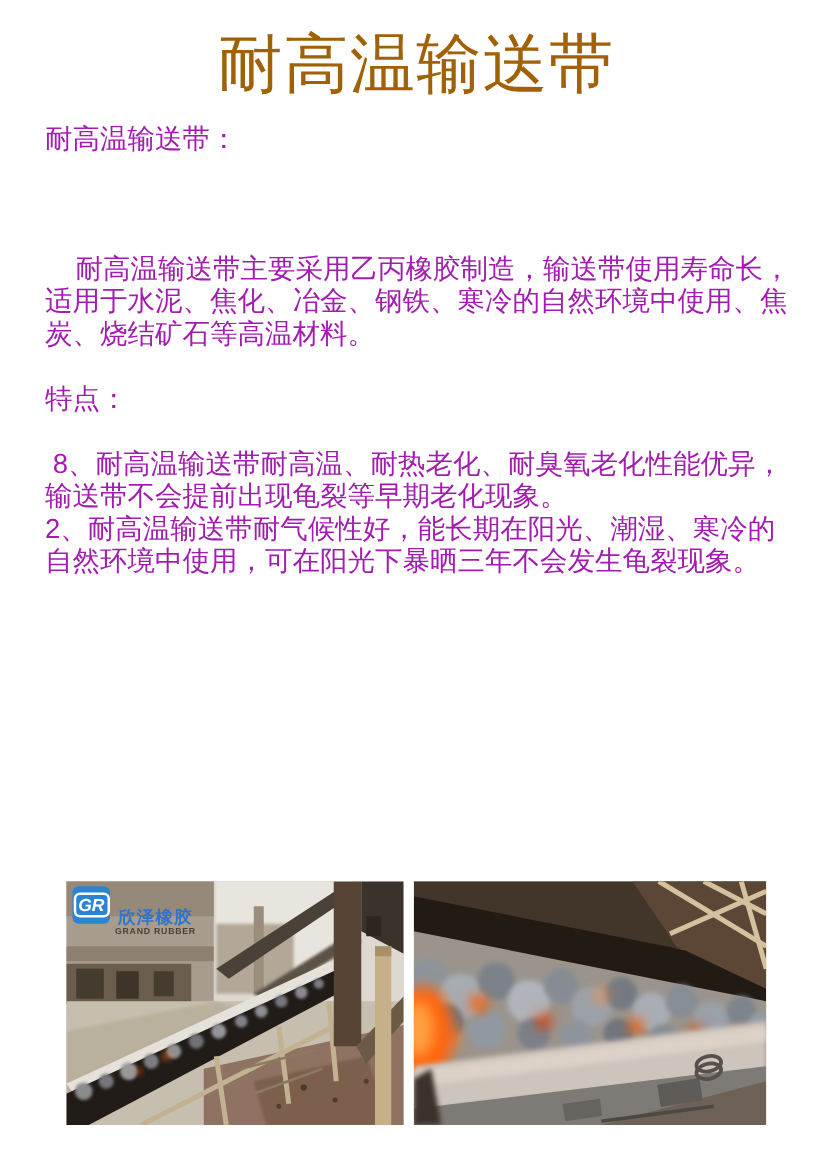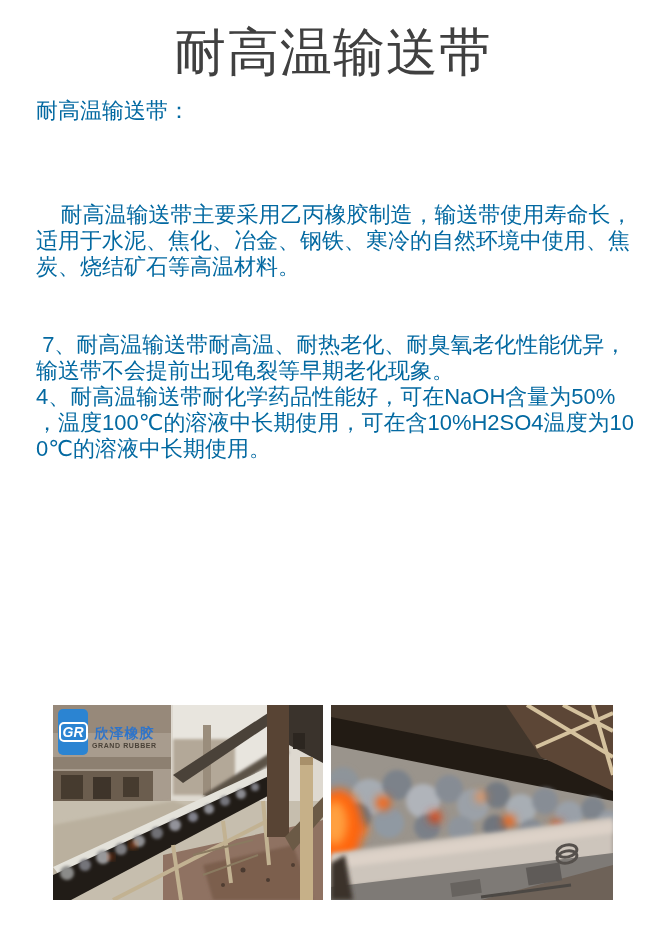--- a/index.html
+++ b/index.html
@@ -3,35 +3,35 @@
 <meta charset="utf-8">
 <style>
   html,body{margin:0;padding:0;}
   body{
     width:666px;height:930px;position:relative;overflow:hidden;
     background:#ffffff;color:#000000;
     font-family:"Liberation Sans","DejaVu Sans",sans-serif;
   }
   h1.title{
     margin:22px 0 16px;text-align:center;
-    font-size:52px;line-height:60px;font-weight:400;letter-spacing:1px;color:#404040;
+    font-size:52px;line-height:60px;font-weight:400;letter-spacing:1px;color:#a16207;
   }
   .content{margin:0 30px 0 36px;width:600px;}
   .para{
     margin:0;min-height:26px;font-size:22px;line-height:26px;
-    white-space:pre-wrap;line-break:anywhere;word-break:break-all;color:#0369a1;
+    white-space:pre-wrap;line-break:anywhere;word-break:break-all;color:#a21caf;
   }
   .photos{position:absolute;top:705px;left:53px;display:flex;gap:8px;}
   .photo{position:relative;overflow:hidden;background:#cfc9bd;}
   .photo.left{width:270px;height:195px;}
   .photo.right{width:282px;height:195px;}
   .photo svg{display:block;}
   .logo{position:absolute;top:4px;left:5px;display:flex;align-items:flex-start;gap:4px;}
   .logo-gr{
-    width:30px;height:46px;background:#2b84d2;border-radius:5px;
+    width:30px;height:30px;background:#2b84d2;border-radius:5px;
     display:flex;align-items:center;justify-content:center;flex:0 0 auto;
   }
   .logo-gr span{
     color:#ffffff;font-style:italic;font-weight:bold;font-size:14px;
     border:2px solid #ffffff;border-radius:5px;padding:0 2px;line-height:16px;
   }
   .logo-texts{display:flex;flex-direction:column;margin-top:17px;align-items:center;}
   .logo-cn{font-size:14px;font-weight:bold;color:#2f74c9;line-height:15px;letter-spacing:1px;}
   .logo-en{font-size:7px;color:#4a4238;letter-spacing:0.6px;line-height:9px;font-weight:bold;}
 </style>
@@ -40,23 +40,24 @@
 
 <h1 class="title">耐高温输送带</h1>
 
 <div class="content">
   <p class="para">耐高温输送带：</p>
   <p class="para"></p>
   <p class="para"></p>
   <p class="para"></p>
   <p class="para">    耐高温输送带主要采用乙丙橡胶制造，输送带使用寿命长，适用于水泥、焦化、冶金、钢铁、寒冷的自然环境中使用、焦炭、烧结矿石等高温材料。</p>
   <p class="para"></p>
-  <p class="para"></p>
-  <p class="para"> 7、耐高温输送带耐高温、耐热老化、耐臭氧老化性能优异，输送带不会提前出现龟裂等早期老化现象。</p>
-  <p class="para">4、耐高温输送带耐化学药品性能好，可在NaOH含量为50%，温度100℃的溶液中长期使用，可在含10%H2SO4温度为100℃的溶液中长期使用。</p>
+  <p class="para">特点：</p>
+  <p class="para"></p>
+  <p class="para"> 8、耐高温输送带耐高温、耐热老化、耐臭氧老化性能优异，输送带不会提前出现龟裂等早期老化现象。</p>
+  <p class="para">2、耐高温输送带耐气候性好，能长期在阳光、潮湿、寒冷的自然环境中使用，可在阳光下暴晒三年不会发生龟裂现象。</p>
 </div>
 
 <div class="photos">
 
   <div class="photo left">
     <svg width="270" height="195" viewBox="0 0 270 195">
       <defs>
         <filter id="b1" x="-30%" y="-30%" width="160%" height="160%">
             <feGaussianBlur stdDeviation="1.4"></feGaussianBlur>
           </filter>

